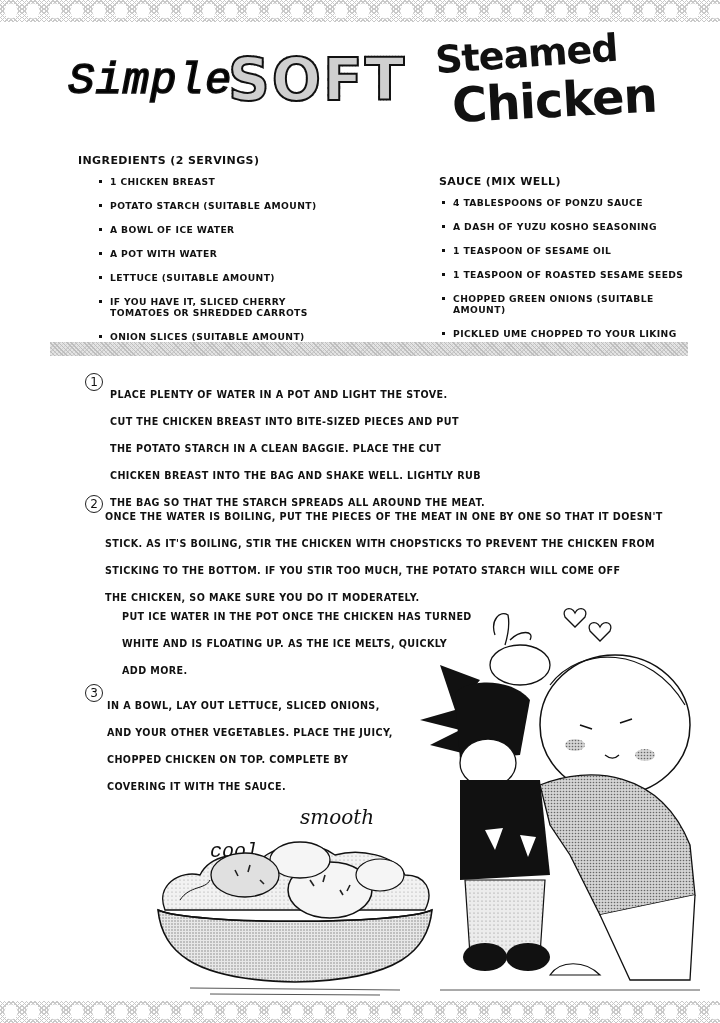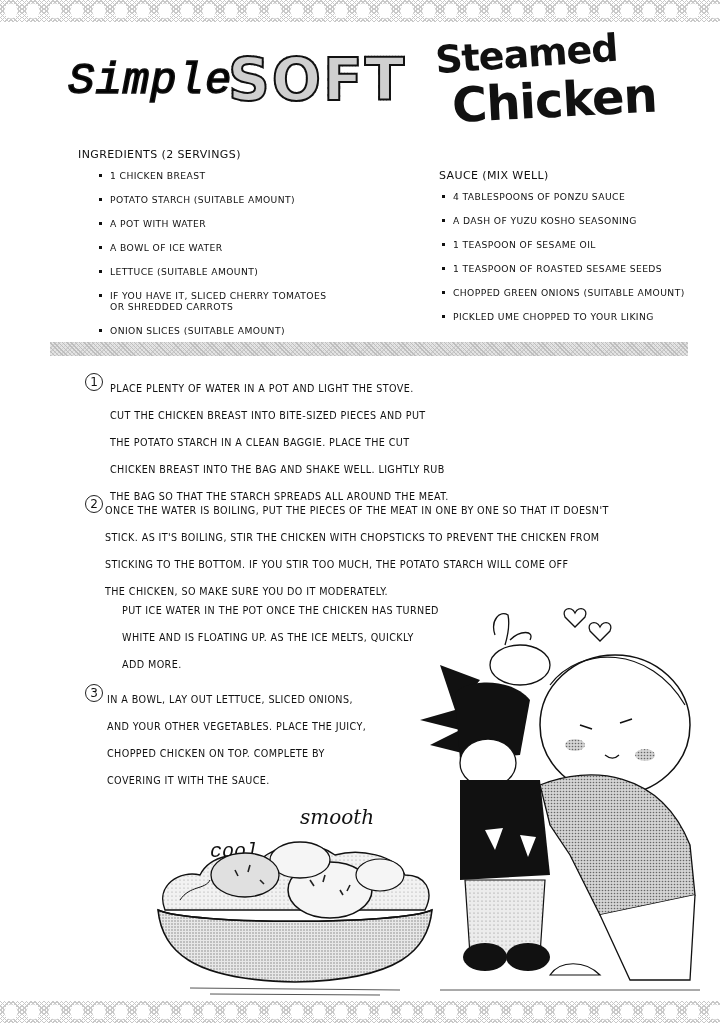--- a/index.html
+++ b/index.html
@@ -37,21 +37,21 @@
     position: absolute; left: 375px; top: -6px;
     font-family: "DejaVu Sans", sans-serif; font-size: 38px; font-weight: bold;
     transform: rotate(-4deg); letter-spacing: -1px;
   }
   .t-chicken {
     position: absolute; left: 392px; top: 34px;
     font-family: "DejaVu Sans", sans-serif; font-size: 48px; font-weight: bold;
     transform: rotate(-3deg); letter-spacing: -1px;
   }
 
-  .caps { text-transform: uppercase; font-family: "DejaVu Sans", sans-serif; font-weight: normal; letter-spacing: 0.4px; }
+  .caps { text-transform: uppercase; font-family: "DejaVu Sans", sans-serif; font-weight: bold; letter-spacing: 0.4px; margin-top: 6px; }
 
   
   .ing { position: absolute; top: 148px; left: 78px; width: 340px; }
   .sec-head { font-size: 11px; margin-bottom: 9px; }
   .list { list-style: none; }
   .list li { position: relative; padding-left: 22px; font-size: 9.2px; line-height: 11px; margin-bottom: 13px; }
   .list li::before { content: ""; position: absolute; left: 11px; top: 4px; width: 3px; height: 3px; background: #111; }
   .ing .list li { margin-left: 10px; }
 
   .sauce { position: absolute; top: 169px; left: 439px; width: 269px; }
@@ -101,22 +101,22 @@
   <span class="t-soft">SOFT</span>
   <span class="t-steamed">Steamed</span>
   <span class="t-chicken">Chicken</span>
 </div>
 
 <section class="ing">
   <div class="sec-head caps">Ingredients (2 servings)</div>
   <ul class="list caps">
     <li>1 chicken breast</li>
     <li>Potato starch (suitable amount)</li>
+    <li>A bowl of ice water</li>
     <li>A pot with water</li>
-    <li>A bowl of ice water</li>
     <li>Lettuce (suitable amount)</li>
     <li style="width:250px;">If you have it, sliced cherry tomatoes or shredded carrots</li>
     <li>Onion slices (suitable amount)</li>
   </ul>
 </section>
 
 <section class="sauce">
   <div class="sec-head caps">Sauce (mix well)</div>
   <ul class="list caps">
     <li>4 tablespoons of ponzu sauce</li>

